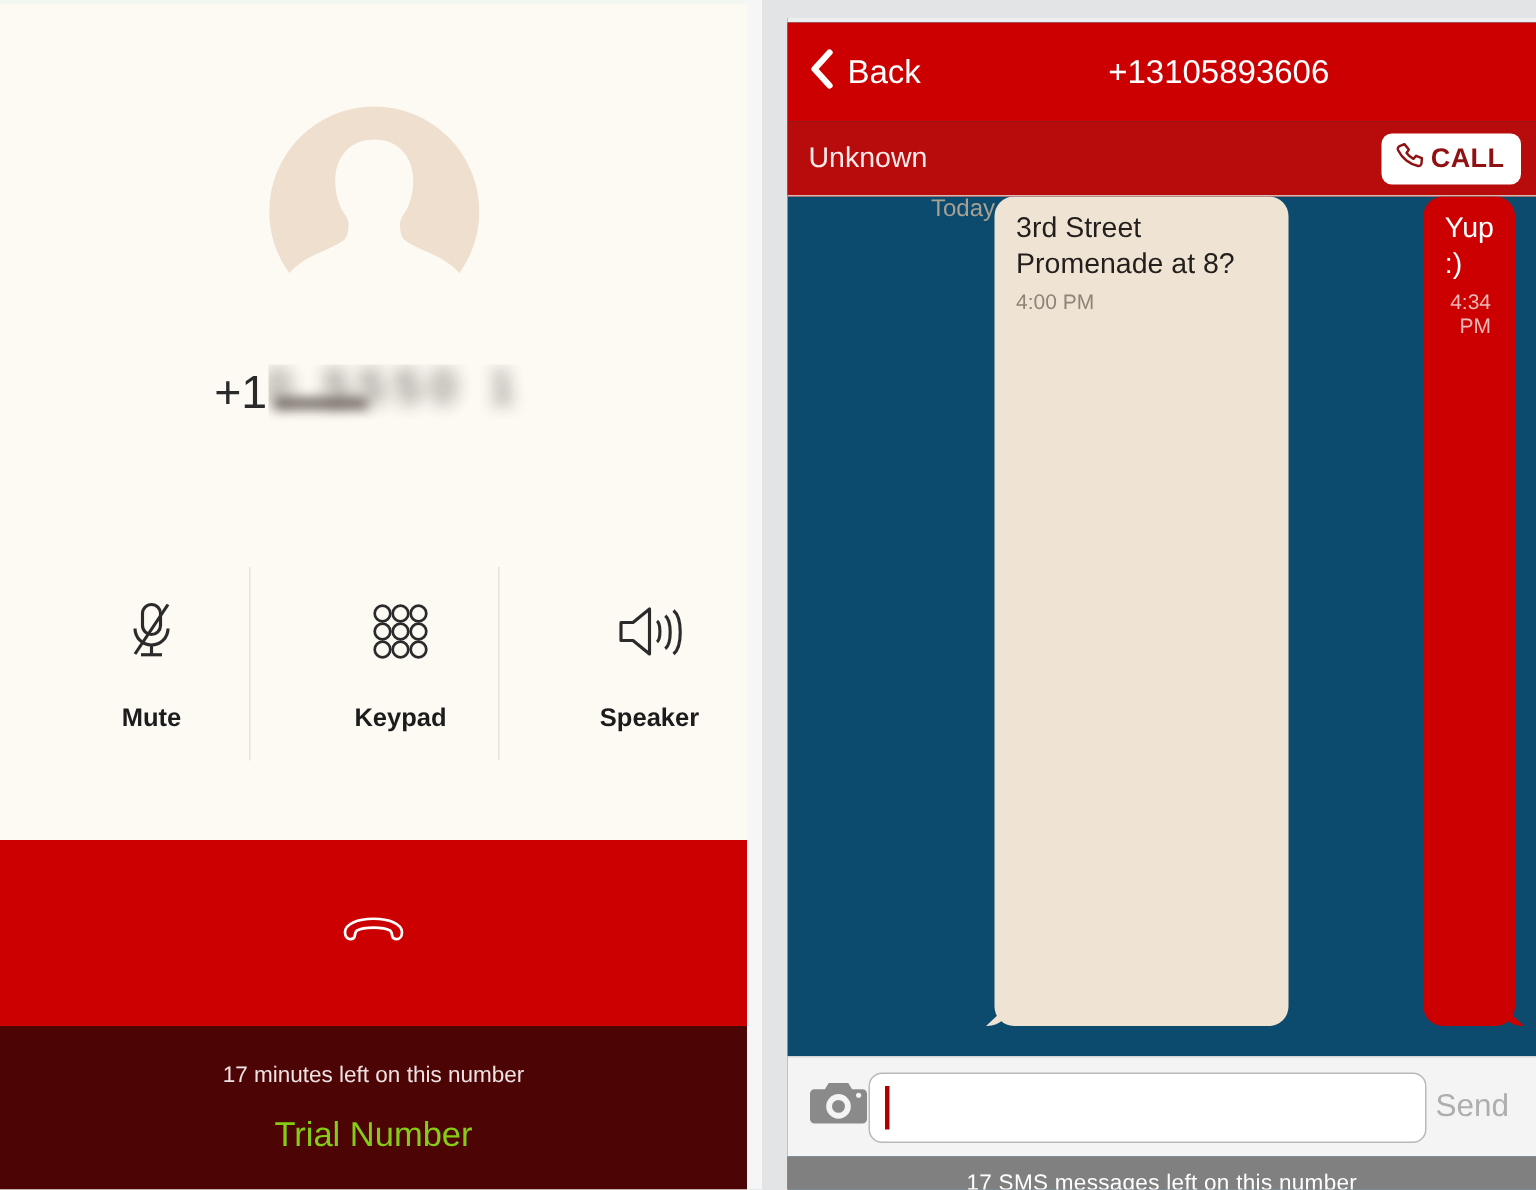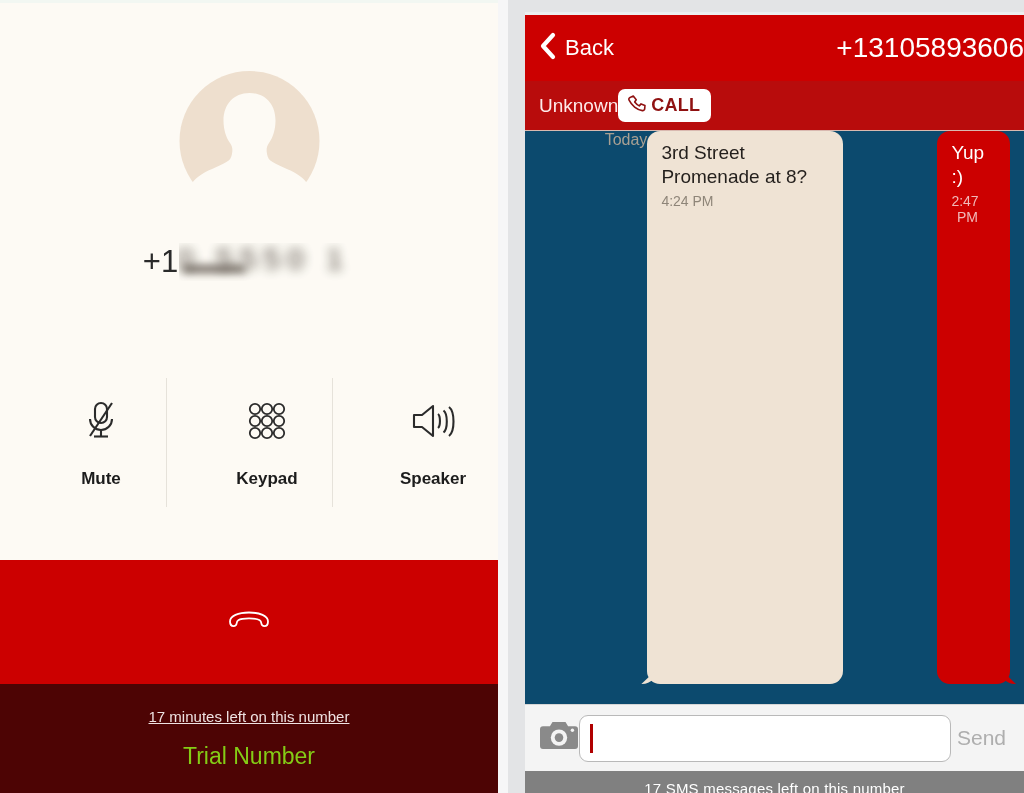--- a/index.html
+++ b/index.html
@@ -70,21 +70,21 @@
   }
   .endcall{
     flex:0 0 124px;background:#cc0000;
     display:flex;align-items:center;justify-content:center;
   }
   .trialbar{
     flex:1;background:#4d0404;color:#f3e7e7;
     display:flex;flex-direction:column;align-items:center;
     justify-content:flex-start;padding-top:24px;box-sizing:border-box;
   }
-  .trialbar .mins{font-size:15px;color:#efe2e2;text-decoration:underline;}
+  .trialbar .mins{font-size:15px;color:#efe2e2;}
   .trialbar .tname{font-size:23px;margin-top:18px;color:#84cc16;}
 
   
   .gutter{
     position:absolute;left:498px;top:0;width:27px;height:793px;
     background:#e3e4e6;
   }
   .gutter::before{
     content:"";position:absolute;left:0;top:0;width:10px;height:793px;
     background:#f6f6f7;
@@ -100,27 +100,27 @@
     flex:0 0 66px;background:#cc0000;
     display:flex;align-items:center;position:relative;
   }
   .back-btn{
     display:flex;align-items:center;gap:9px;
     padding-left:14px;color:#ffffff;cursor:pointer;
   }
   .chev{display:block;}
   .back-label{font-size:22px;color:#fff;}
   .nav-title{
-    position:absolute;left:0;right:0;text-align:right;
-    font-size:28px;color:#ffffff;pointer-events:none;
+    position:absolute;left:0;right:0;text-align:center;
+    font-size:22px;color:#ffffff;pointer-events:none;
     padding-left:76px;box-sizing:border-box;
   }
   .subbar{
     flex:0 0 50px;background:#b80c0c;
-    display:flex;align-items:center;
+    display:flex;align-items:center;justify-content:space-between;
     padding:0 10px 0 14px;box-sizing:border-box;
     border-bottom:1px solid #d9b9b0;
   }
   .subbar .who{font-size:19px;color:#fdeaea;}
   .call-btn{
     background:#ffffff;border-radius:7px;
     display:flex;align-items:center;gap:5px;
     padding:5px 11px 5px 9px;cursor:pointer;
   }
   .call-btn .ctext{
@@ -135,21 +135,21 @@
     text-align:center;font-size:16px;color:#a8a093;margin-bottom:11px;
   }
   .msg-row{display:flex;margin-bottom:14px;}
   .msg-row.in{justify-content:flex-start;}
   .msg-row.out{justify-content:flex-end;}
   .bubble{
     position:relative;max-width:74%;padding:10px 16px 7px 14px;
     border-radius:13px;box-sizing:border-box;
   }
   .bubble.in{background:#efe3d4;}
-  .bubble.out{background:#cc0000;padding-right:32px;}
+  .bubble.out{background:#cc0000;padding-right:16px;}
   .bubble .txt{font-size:19px;line-height:1.25;}
   .bubble.in .txt{color:#231f1c;}
   .bubble.out .txt{color:#ffffff;}
   .bubble .ts{font-size:14px;margin-top:4px;}
   .bubble.in .ts{color:#8e8578;text-align:left;}
   .bubble.out .ts{color:#f0b9b9;text-align:right;}
   .bubble.in::after{
     content:"";position:absolute;left:-6px;bottom:0;
     width:17px;height:16px;background:#efe3d4;
     border-bottom-right-radius:16px;
@@ -302,28 +302,28 @@
         <span class="ctext">CALL</span>
       </div>
     </div>
 
     <div class="thread">
       <div class="daysep">Today</div>
 
       <div class="msg-row in">
         <div class="bubble in">
           <div class="txt">3rd Street Promenade at 8?</div>
-          <div class="ts">4:24 PM</div>
+          <div class="ts">4:00 PM</div>
         </div>
       </div>
 
       <div class="msg-row out">
         <div class="bubble out">
           <div class="txt">Yup :)</div>
-          <div class="ts">2:47 PM</div>
+          <div class="ts">4:34 PM</div>
         </div>
       </div>
     </div>
 
     <div class="composer">
       <span>
         <svg width="40" height="32" viewBox="0 0 40 32" fill="#8a8a8a">
           <path d="M13.5 2h13l2.6 4.2H36a3 3 0 0 1 3 3V26a3 3 0 0 1-3 3H4a3 3 0 0 1-3-3V9.2a3 3 0 0 1 3-3h6.9z"></path>
           <circle cx="20" cy="17.6" r="8.2" fill="#f4f4f4"></circle>
           <circle cx="20" cy="17.6" r="4.3" fill="#8a8a8a"></circle>

